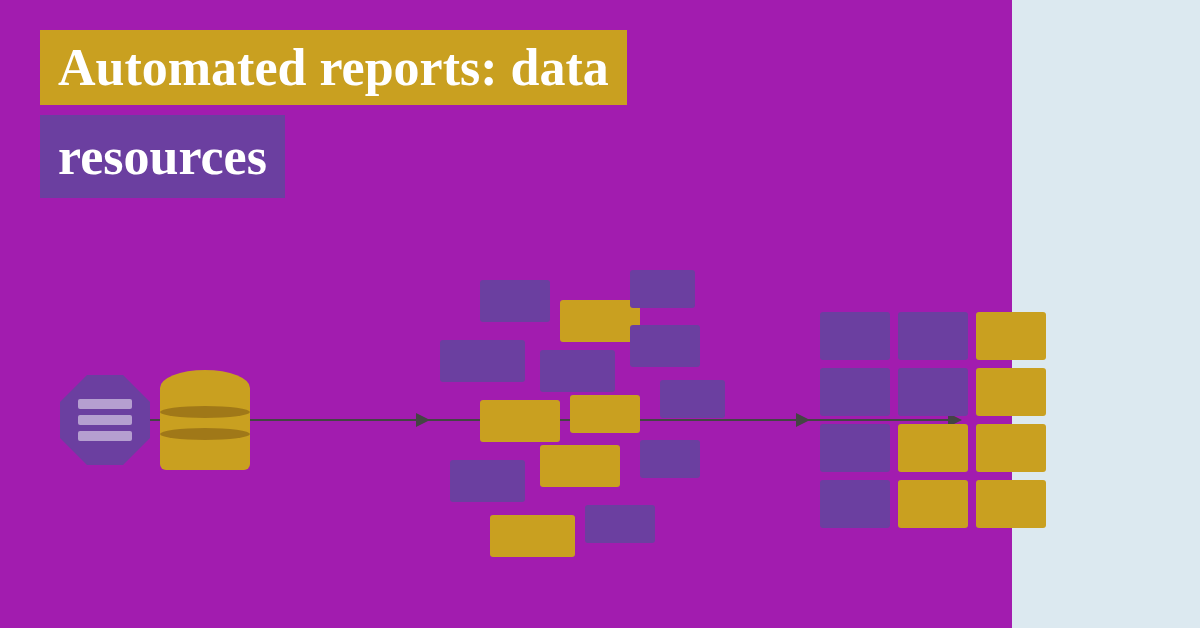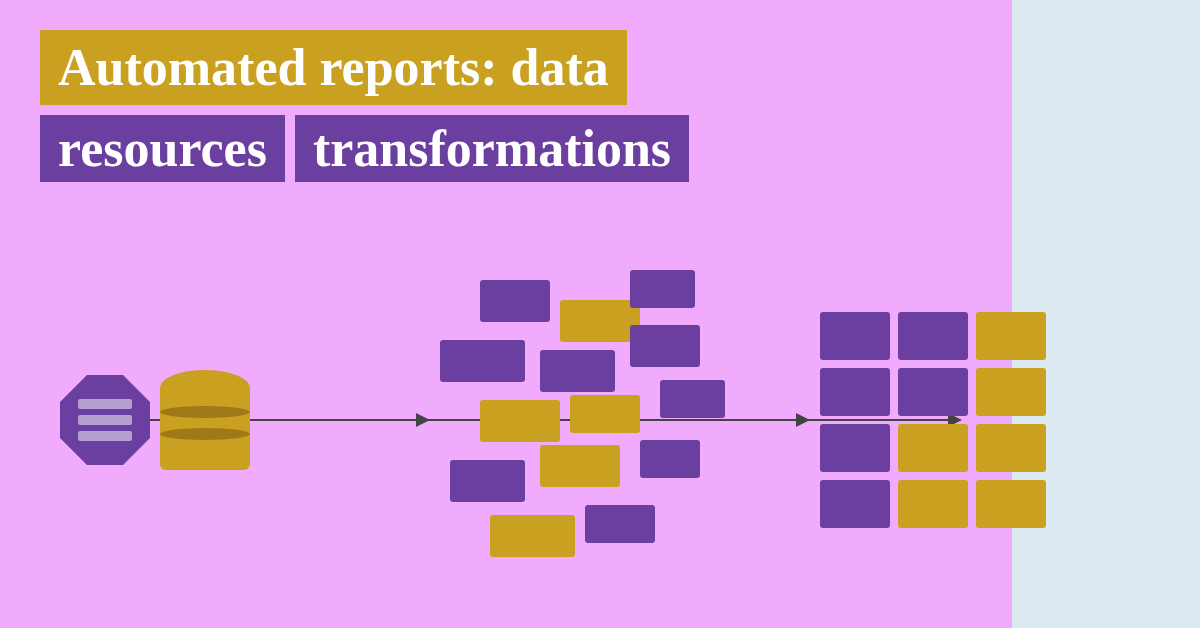--- a/index.html
+++ b/index.html
@@ -10,21 +10,21 @@
       background-color: #dce9f0;
       font-family: 'Georgia', serif;
       overflow: hidden;
       position: relative;
     }
 
     .main-container {
       width: 1012px;
       height: 628px;
       position: relative;
-      background: #f0abfc;
+      background: #a21caf;
     }
 
     
     .title-area {
       position: absolute;
       top: 30px;
       left: 40px;
       right: 40px;
     }
 
@@ -42,21 +42,21 @@
       font-family: 'Georgia', serif;
     }
 
     .title-line2 {
       display: flex;
       gap: 10px;
     }
 
     .tag {
       background-color: #6b3fa0;
-      padding: 4px 18px;
+      padding: 12px 18px;
     }
 
     .tag span {
       font-size: 52px;
       font-weight: bold;
       color: #fff;
       font-family: 'Georgia', serif;
     }
 
     
@@ -228,23 +228,20 @@
 
 <div class="main-container">
 
   <div class="title-area">
     <div class="title-line1">
       <span>Automated reports: data</span>
     </div>
     <div class="title-line2">
       <div class="tag">
         <span>resources</span>
-      </div>
-      <div class="tag">
-        <span>transformations</span>
       </div>
     </div>
   </div>
 
   <div class="diagram-area">
 
     <div class="arrow-line"></div>
 
     <div class="section-db">
 

